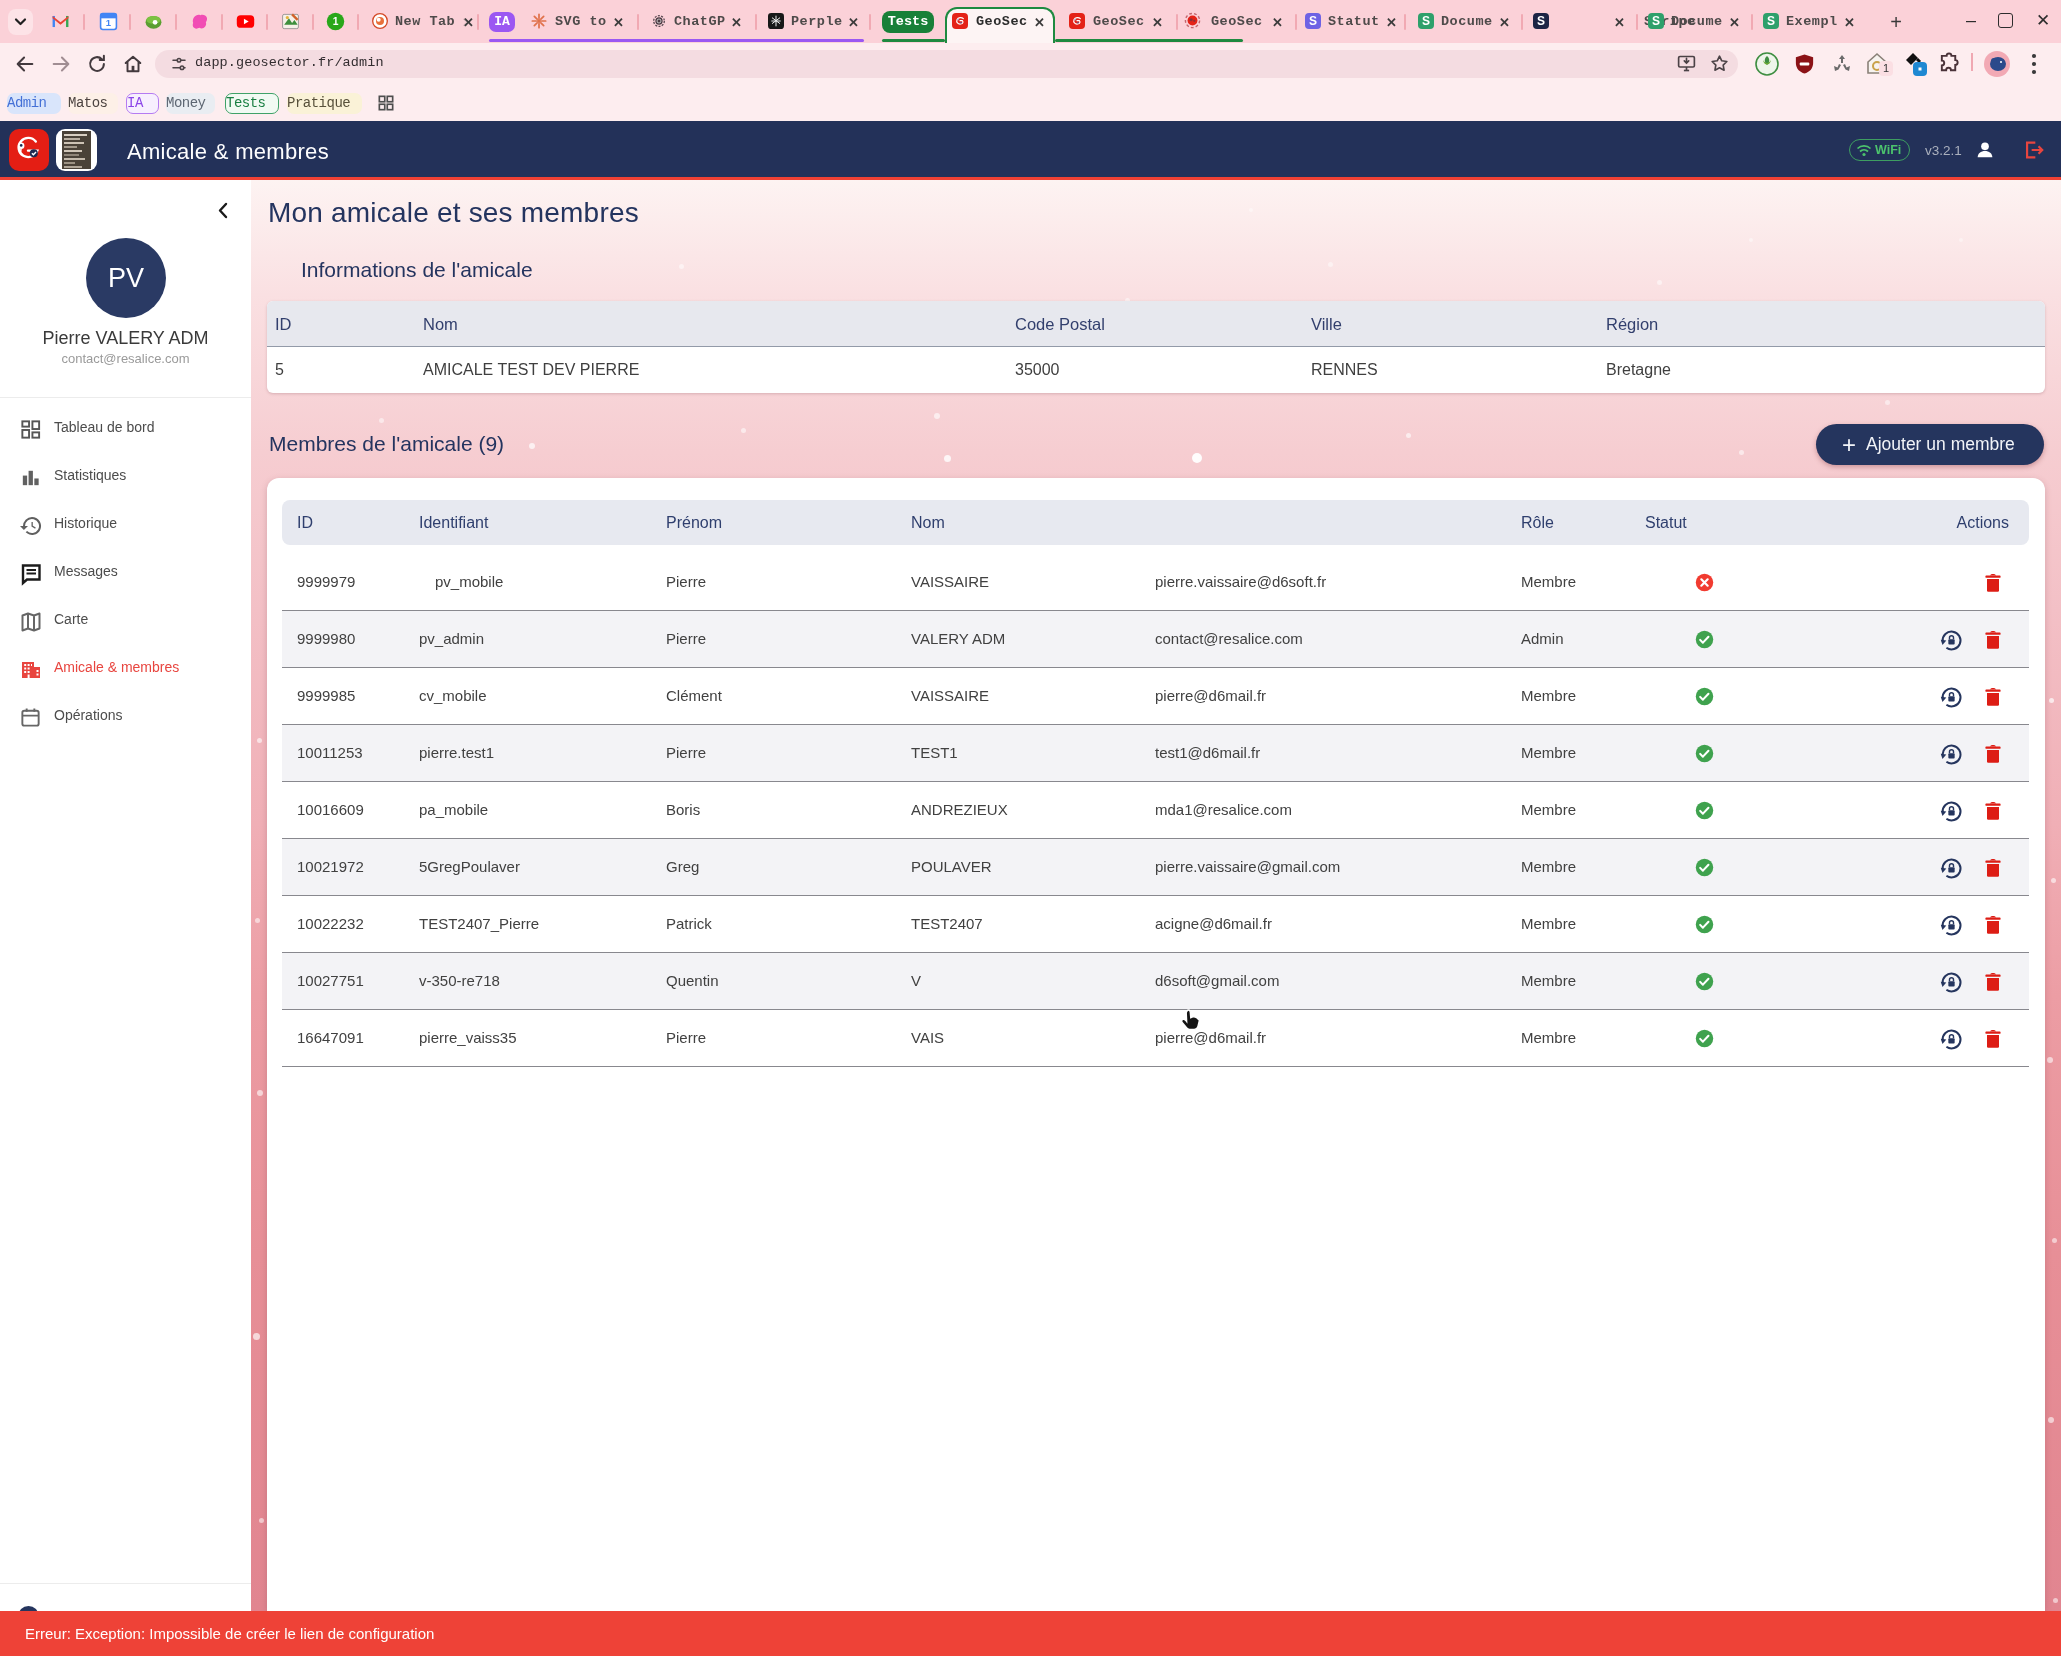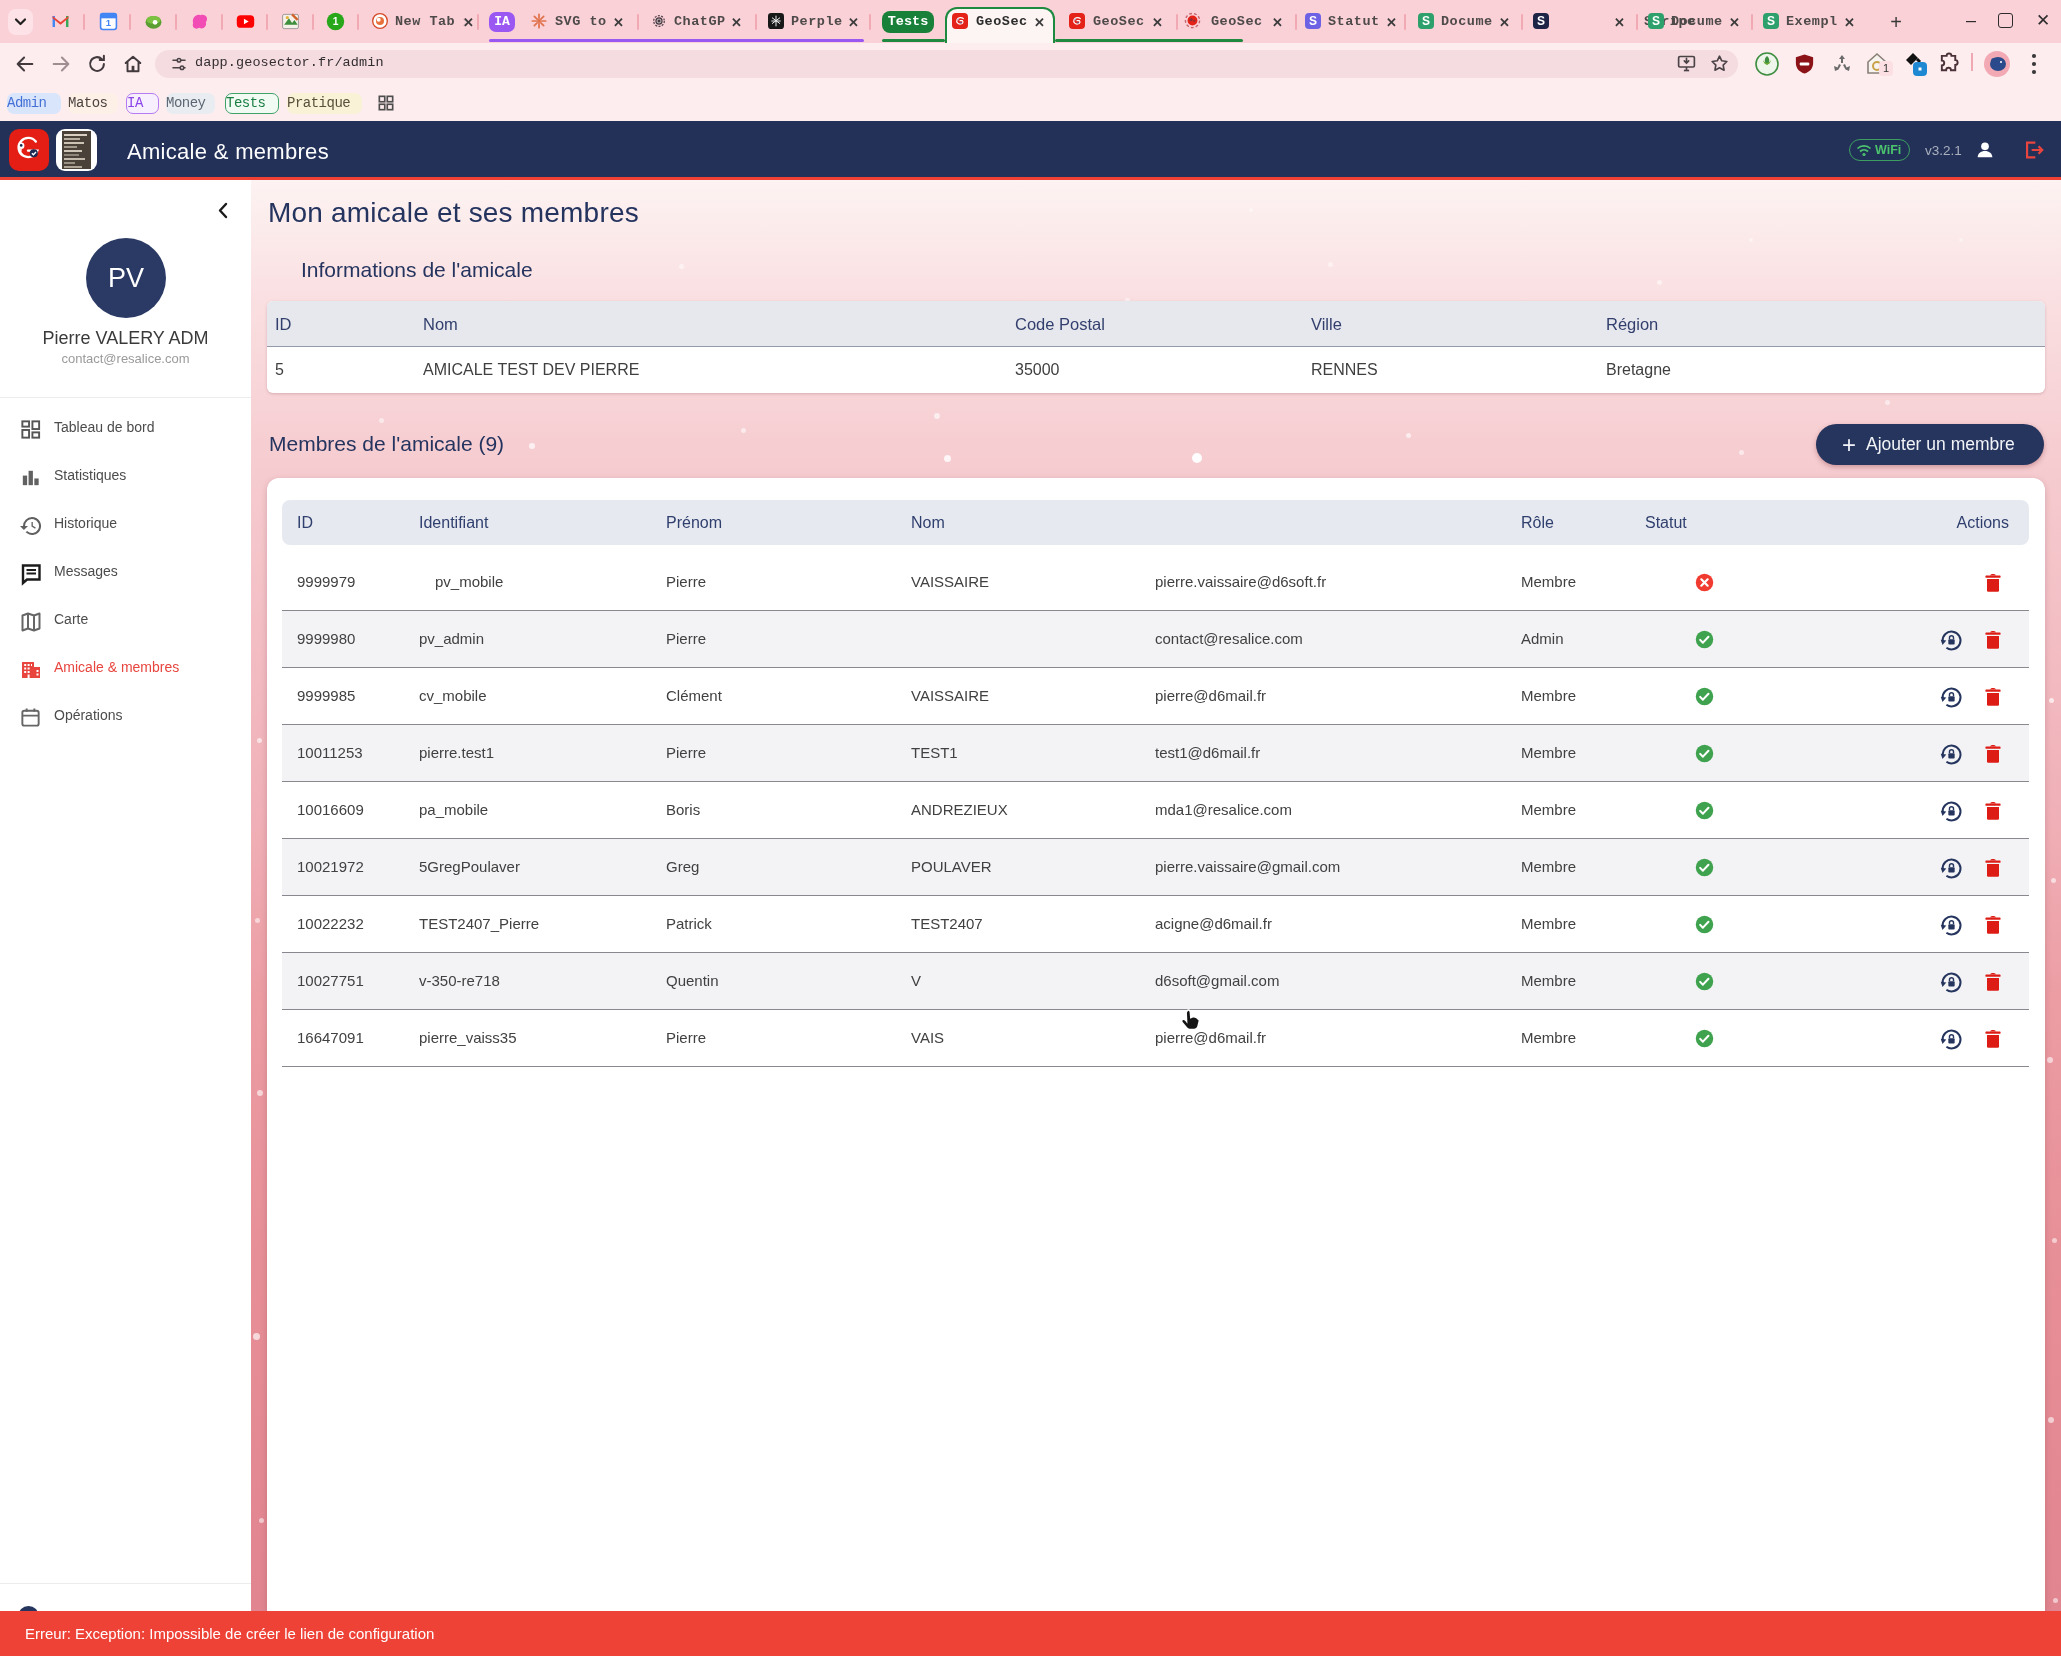--- a/index.html
+++ b/index.html
@@ -459,20 +459,21 @@
 <div class="abs" style="left:1703px;top:19px;width:16px;height:19px;"><svg width="16" height="19" viewBox="0 0 16 19">
 <rect x="0.5" y="2.6" width="15" height="2.2" rx="0.6" fill="#dd1d15"></rect>
 <path d="M5 2.6 C5 0.4 11 0.4 11 2.6z" fill="#dd1d15"></path>
 <path d="M2 6 h12 v11.6 a1.2 1.2 0 0 1 -1.2 1.2 h-9.6 a1.2 1.2 0 0 1 -1.2 -1.2z" fill="#dd1d15"></path>
 </svg></div>
 </div>
 <div class="mrow alt">
 <div class="mcell" style="left:0;width:122px;">9999980</div>
 <div class="mcell" style="left:122px;width:247px;">pv_admin</div>
 <div class="mcell" style="left:369px;width:245px;">Pierre</div>
+<div class="mcell" style="left:614px;width:244px;">VALERY ADM</div>
 <div class="mcell" style="left:858px;width:366px;">contact@resalice.com</div>
 <div class="mcell" style="left:1224px;width:124px;">Admin</div>
 <div class="abs" style="left:1413px;top:19px;width:19px;height:19px;"><svg width="19" height="19" viewBox="0 0 24 24">
               <circle cx="12" cy="12" r="11" fill="#3fa24e"></circle>
               <path d="M6.5 12.5l3.5 3.5 7-7.5" stroke="#fff" stroke-width="2.6" fill="none" stroke-linecap="round" stroke-linejoin="round"></path>
             </svg></div>
 <div class="abs" style="left:1658px;top:18px;width:22px;height:22px;"><svg width="23" height="23" viewBox="0 0 24 24">
 <path d="M2.8 12.9 A 9.3 9.3 0 1 1 6.7 19.6" fill="none" stroke="#25355e" stroke-width="2.1"></path>
 <path d="M0.8 11.1 L6.6 12.1 L2.6 16.7 z" fill="#25355e"></path>
 <rect x="8.7" y="10.8" width="6.6" height="5.4" rx="1" fill="#25355e"></rect>

